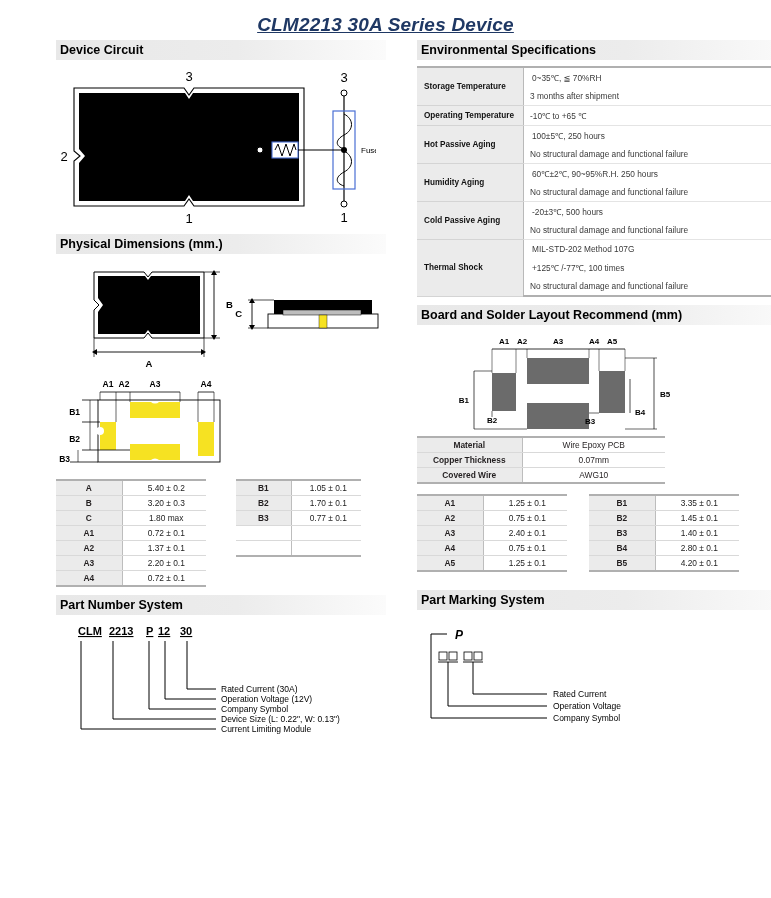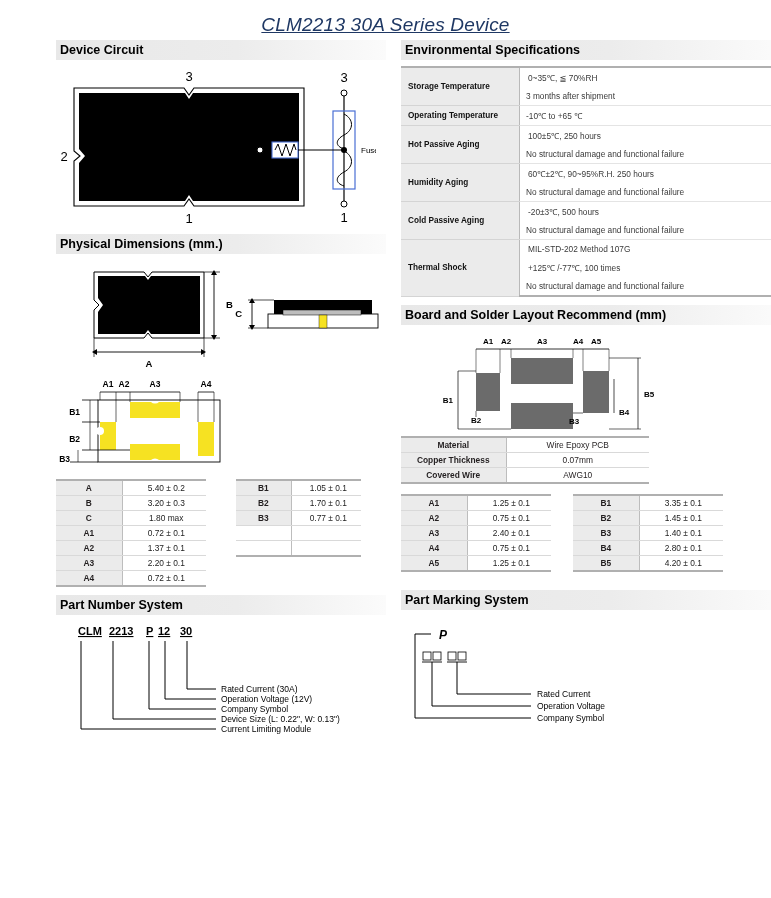--- a/index.html
+++ b/index.html
@@ -12,34 +12,34 @@
     font-family: "Liberation Sans", sans-serif;
     color: #231f20;
     position: relative;
     overflow: hidden;
   }
 
   
   .page-title {
     text-align: center;
     font-size: 19px;
-    font-weight: normal;
+    font-weight: bold;
     font-style: italic;
     color: #1f3864;
     text-decoration: underline;
     letter-spacing: 0.2px;
     padding-top: 14px;
     padding-bottom: 4px;
   }
 
   
   .cols {
     display: flex;
     padding: 0 14px;
-    gap: 0px;
+    gap: 16px;
   }
   .col-left  { width: 330px; margin-left: 42px; }
   .col-right { width: 380px; margin-left: 15px; }
 
   
   .sec-head {
     font-size: 12.5px;
     font-weight: bold;
     color: #000;
     background: linear-gradient(to right, #e8e8e8 0%, #ececec 55%, #fbfbfb 100%);
@@ -55,21 +55,21 @@
   table.env { width: 100%; }
   table.env td {
     border-top: 1px solid #d4d4d4;
     border-bottom: 1px solid #d4d4d4;
     padding: 4px 6px;
     vertical-align: middle;
   }
   table.env td.lbl {
     background: #ebebeb;
     font-weight: bold;
-    width: 118px;
+    width: 106px;
     font-size: 8.2px;
     color: #111;
     border-right: 1px solid #b9b9b9;
     border-left: 1px solid #ebebeb;
   }
   table.env td.val {
     color: #3a3a3a;
     border-bottom: 1px solid #e4e4e4;
   }
   table.env tr.first td { border-top: 2px solid #b0b0b0; }

